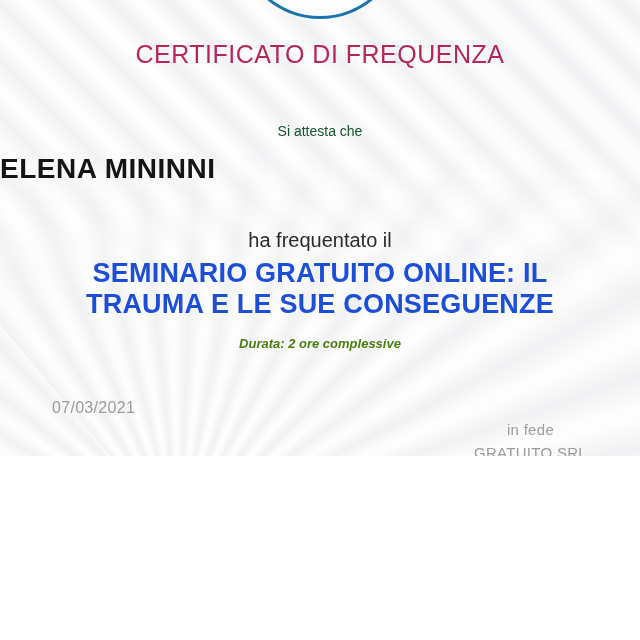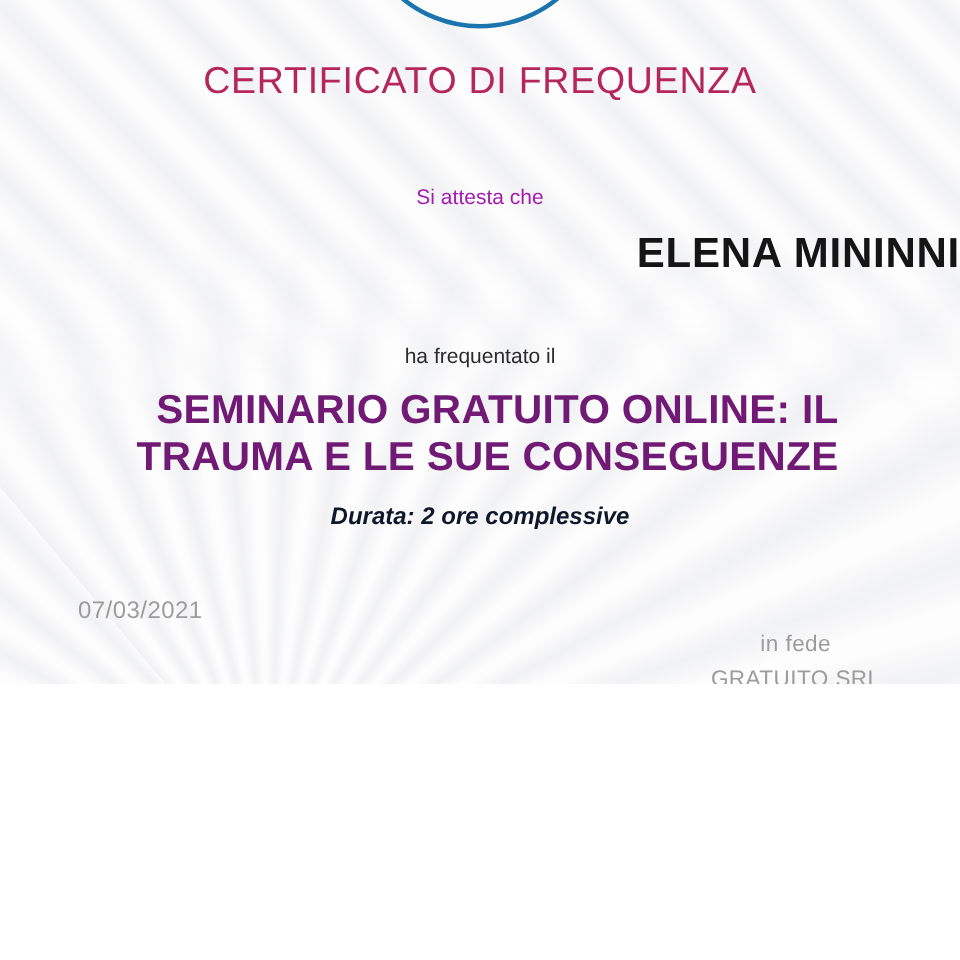--- a/index.html
+++ b/index.html
@@ -36,40 +36,40 @@
     background:#fdfdfe;
   }
   .title{
     position:absolute;left:0;right:0;top:40px;
     text-align:center;
     font-size:25px;letter-spacing:.5px;
     color:#b5275a;
   }
   .attest{
     position:absolute;left:0;right:0;top:123px;
-    text-align:center;font-size:14px;color:#a21caf;
+    text-align:center;font-size:14px;color:#14532d;
   }
   .name{
     position:absolute;left:0;right:0;top:153px;
-    text-align:right;font-size:28px;font-weight:800;letter-spacing:.5px;color:#151515;
+    text-align:left;font-size:28px;font-weight:800;letter-spacing:.5px;color:#151515;
   }
   .attended{
     position:absolute;left:0;right:0;top:229px;
-    text-align:center;font-size:14px;color:#2b2b2b;
+    text-align:center;font-size:20px;color:#2b2b2b;
   }
   .course{
     position:absolute;left:50%;top:258px;
     transform:translateX(-50%);
     width:478px;
-    text-align:right;
-    font-size:27px;font-weight:800;line-height:31px;letter-spacing:.2px;color:#701a75;
+    text-align:center;
+    font-size:27px;font-weight:800;line-height:31px;letter-spacing:.2px;color:#1d4ed8;
   }
   .durata{
     position:absolute;left:0;right:0;top:336px;
-    text-align:center;font-size:16px;font-weight:700;font-style:italic;color:#0f172a;
+    text-align:center;font-size:13px;font-weight:700;font-style:italic;color:#4d7c0f;
   }
   .date{
     position:absolute;left:52px;top:399px;
     font-size:16px;color:#9c9c9c;letter-spacing:.3px;
   }
   .signoff{
     position:absolute;right:53px;top:418px;
     text-align:center;font-size:15px;color:#9c9c9c;line-height:23px;letter-spacing:.3px;
   }
   .ente-label{

